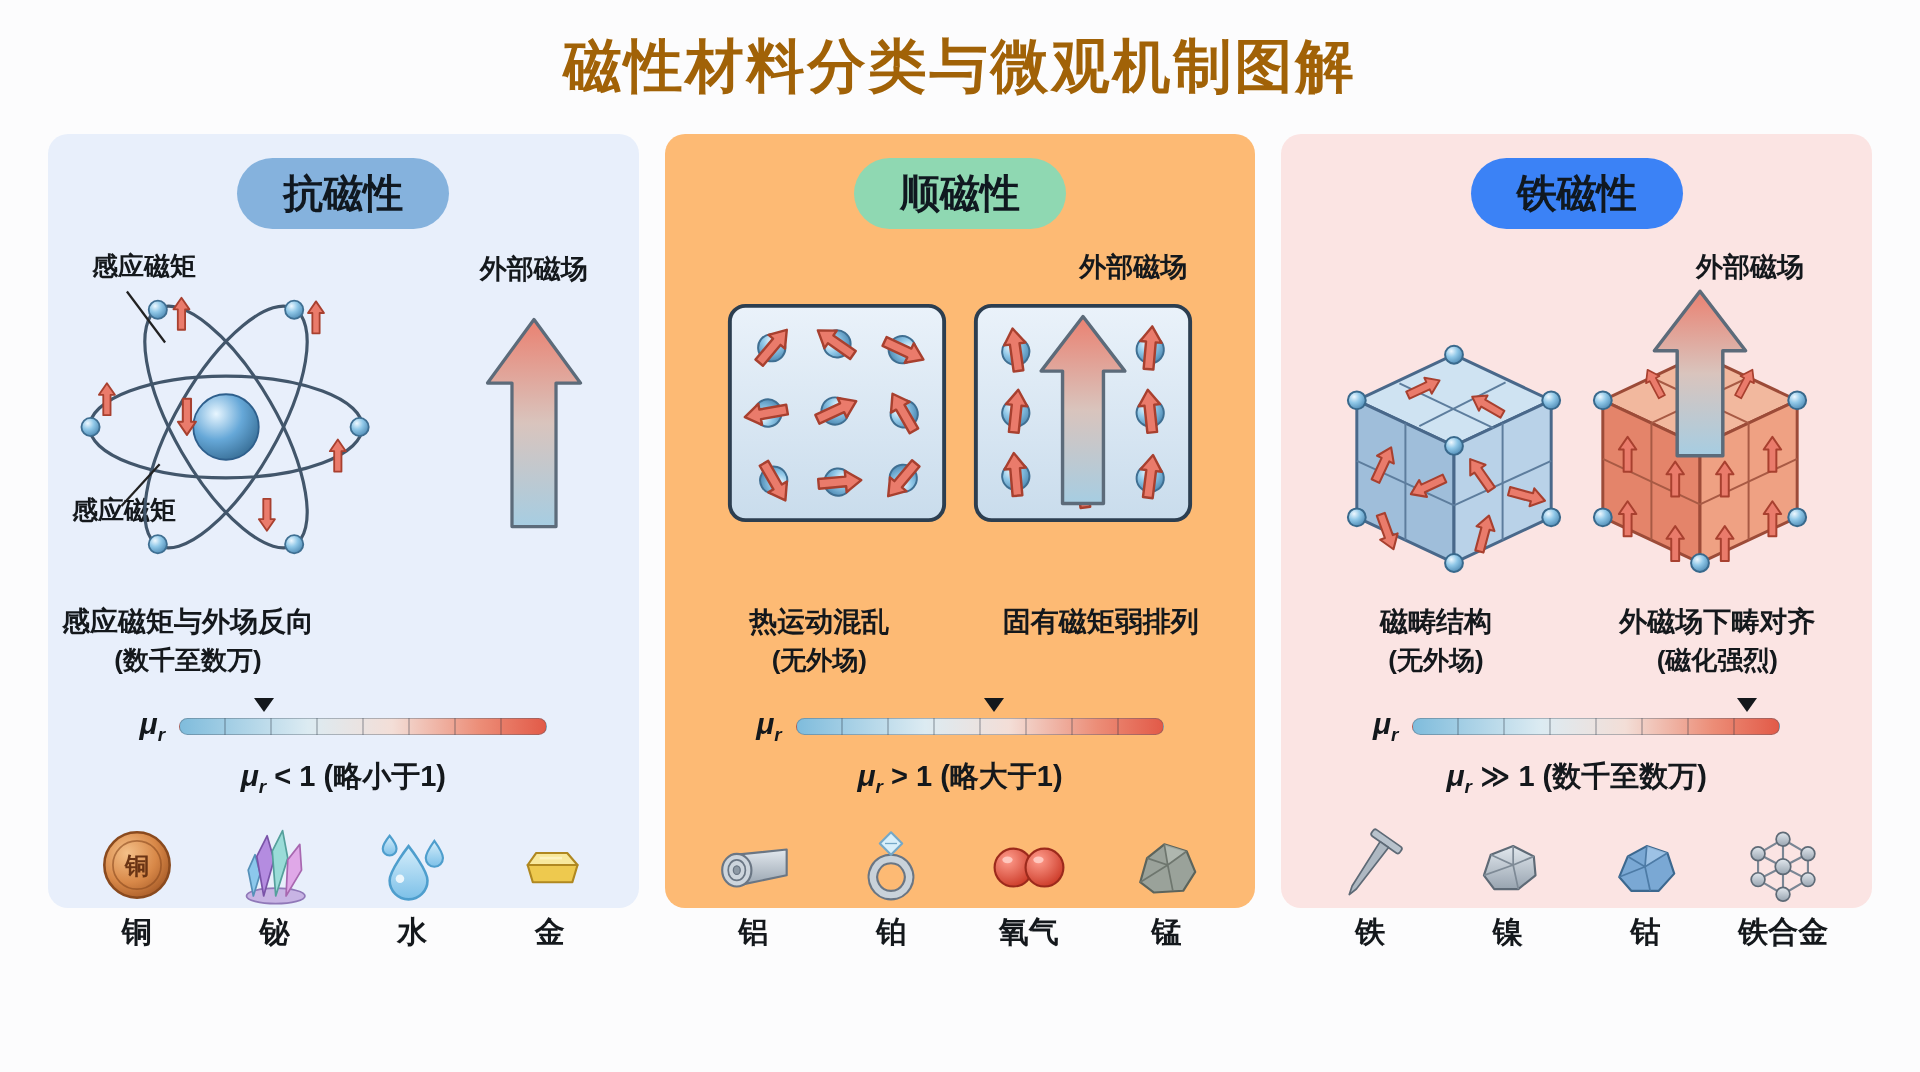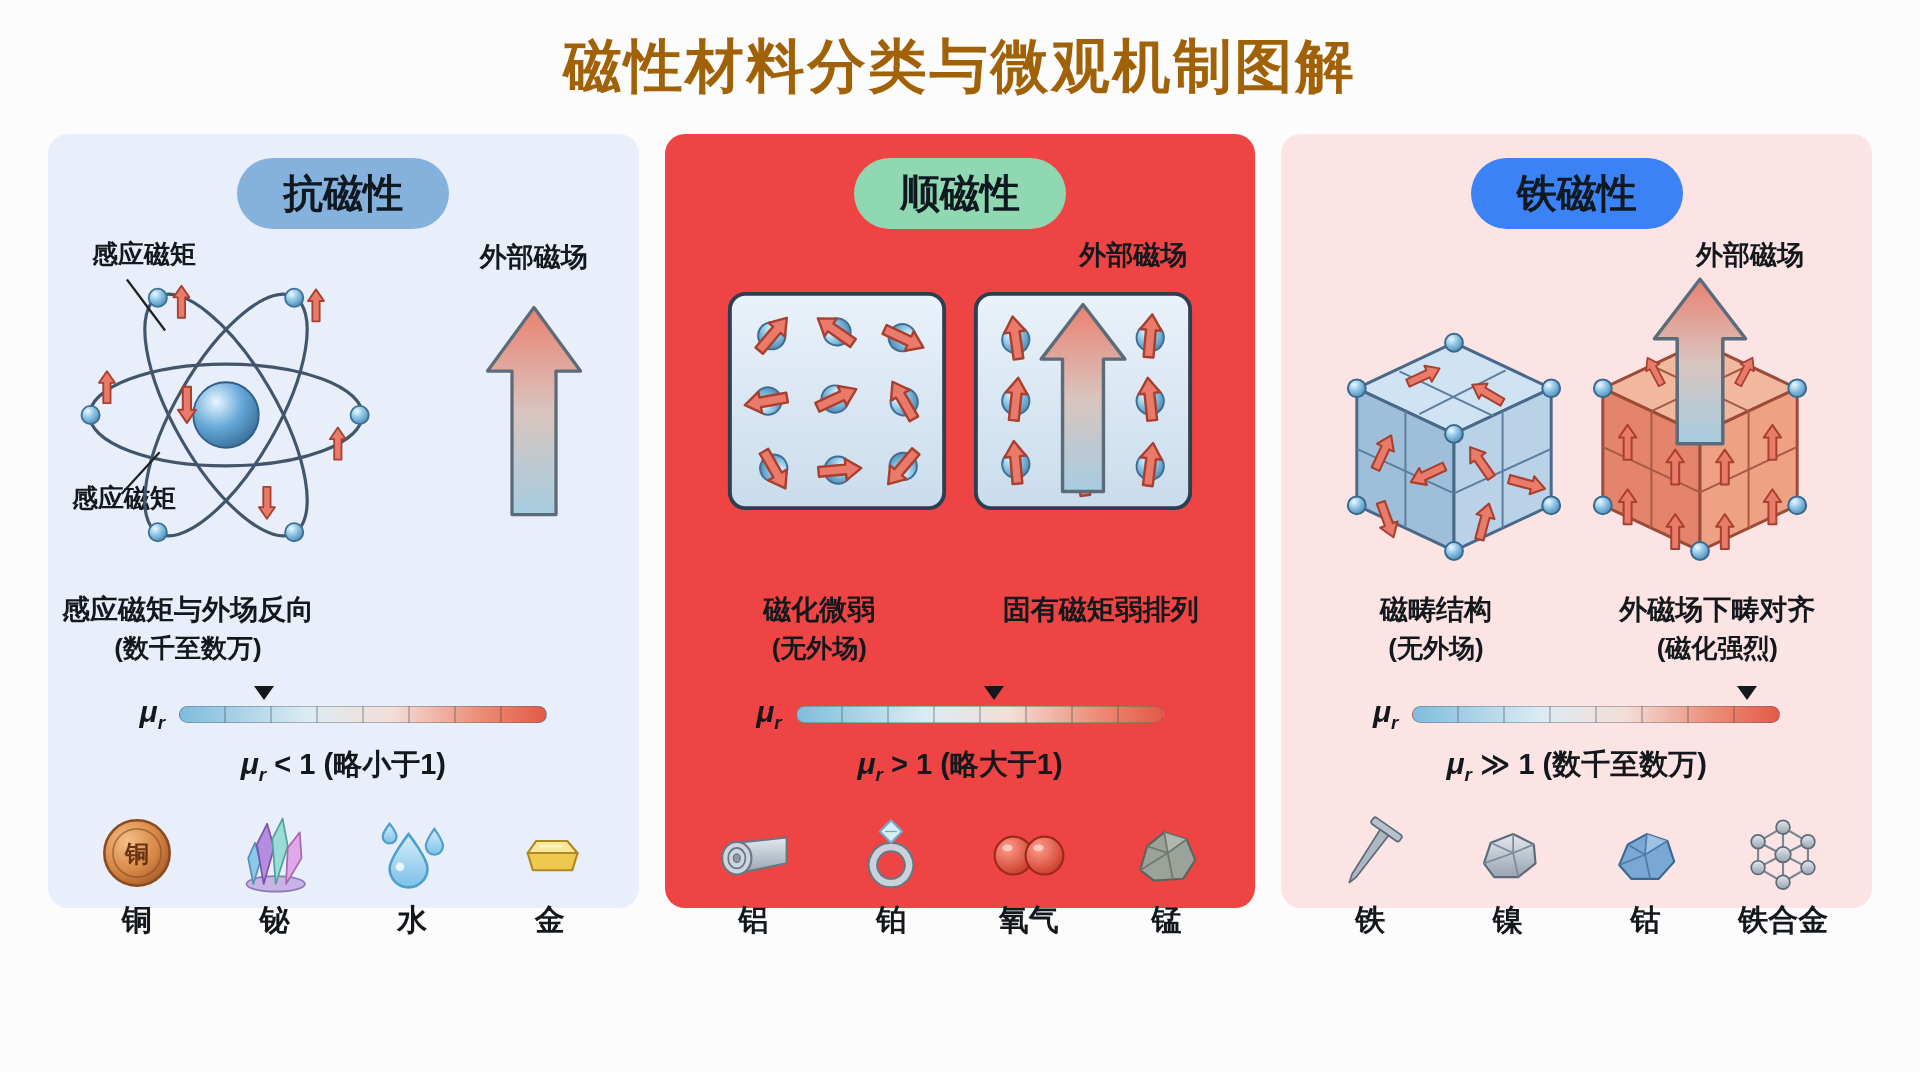--- a/index.html
+++ b/index.html
@@ -3,28 +3,28 @@
 <meta charset="utf-8">
 <style>
   * { margin:0; padding:0; box-sizing:border-box; }
   html,body { width:1920px; height:1072px; background:#fcfcfd; overflow:hidden;
     font-family:"Liberation Sans","DejaVu Sans",sans-serif; color:#14181c; }
   .title { text-align:center; font-size:58px; font-weight:800; margin-top:28px;
     letter-spacing:3px; color:#a16207; }
   .panels { display:flex; gap:26px; margin:28px 48px 0; height:774px; }
   .panel { flex:1; border-radius:20px; padding:20px 14px 0; position:relative; }
   .panel-blue  { background:#e8effb; }
-  .panel-green { background:#ef4444; }
+  .panel-green { background:#fdba74; }
   .panel-pink  { background:#fbe4e3; }
   .pill { margin:4px auto 0; width:max-content; padding:8px 46px; border-radius:44px;
     font-size:40px; font-weight:800; color:#101820; }
   .pill-blue  { background:#85b2dd; }
   .pill-green { background:#8fd8b2; }
   .pill-pink  { background:#3b82f6; }
-  .fig-area { position:relative; height:354px; margin-top:8px; }
+  .fig-area { position:relative; height:354px; margin-top:20px; }
   .ann { position:absolute; font-size:26px; font-weight:700; }
   .ann-a { left:30px; top:0; }
   .ann-b { left:10px; top:244px; }
   .atom-svg { position:absolute; left:14px; top:28px; width:300px; height:300px; }
   .field-col { position:absolute; right:6px; top:2px; width:170px; text-align:center; }
   .field-label { font-size:27px; font-weight:700; }
   .big-arrow-svg { width:106px; height:252px; margin-top:10px; }
   .fig-label { position:absolute; top:0; right:54px; font-size:27px; font-weight:700; }
   .figs { display:flex; justify-content:center; }
   .figs-p2 { padding-top:52px; gap:22px; }
@@ -239,21 +239,21 @@
             <use href="#spinUnit" transform="translate(184,50) rotate(5)"></use>
             <use href="#spinUnit" transform="translate(184,115) rotate(-6)"></use>
             <use href="#spinUnit" transform="translate(184,182) rotate(7)"></use>
             <polygon points="115,16 158,72 136,72 136,208 94,208 94,72 72,72" fill="url(#gArrowV)" stroke="#5c6b7a" stroke-width="3.5" stroke-linejoin="round"></polygon>
           </svg>
         </div>
       </div>
 
       <div class="caption-area dual">
         <div class="caption">
-          <div class="cap1">磁化微弱</div>
+          <div class="cap1">热运动混乱</div>
           <div class="cap2">(无外场)</div>
         </div>
         <div class="caption">
           <div class="cap1">固有磁矩弱排列</div>
           <div class="cap2"></div>
         </div>
       </div>
 
       <div class="scale-row">
         <span class="mu"><span class="mu-sym">μ</span><sub class="mu-sub">r</sub></span>

